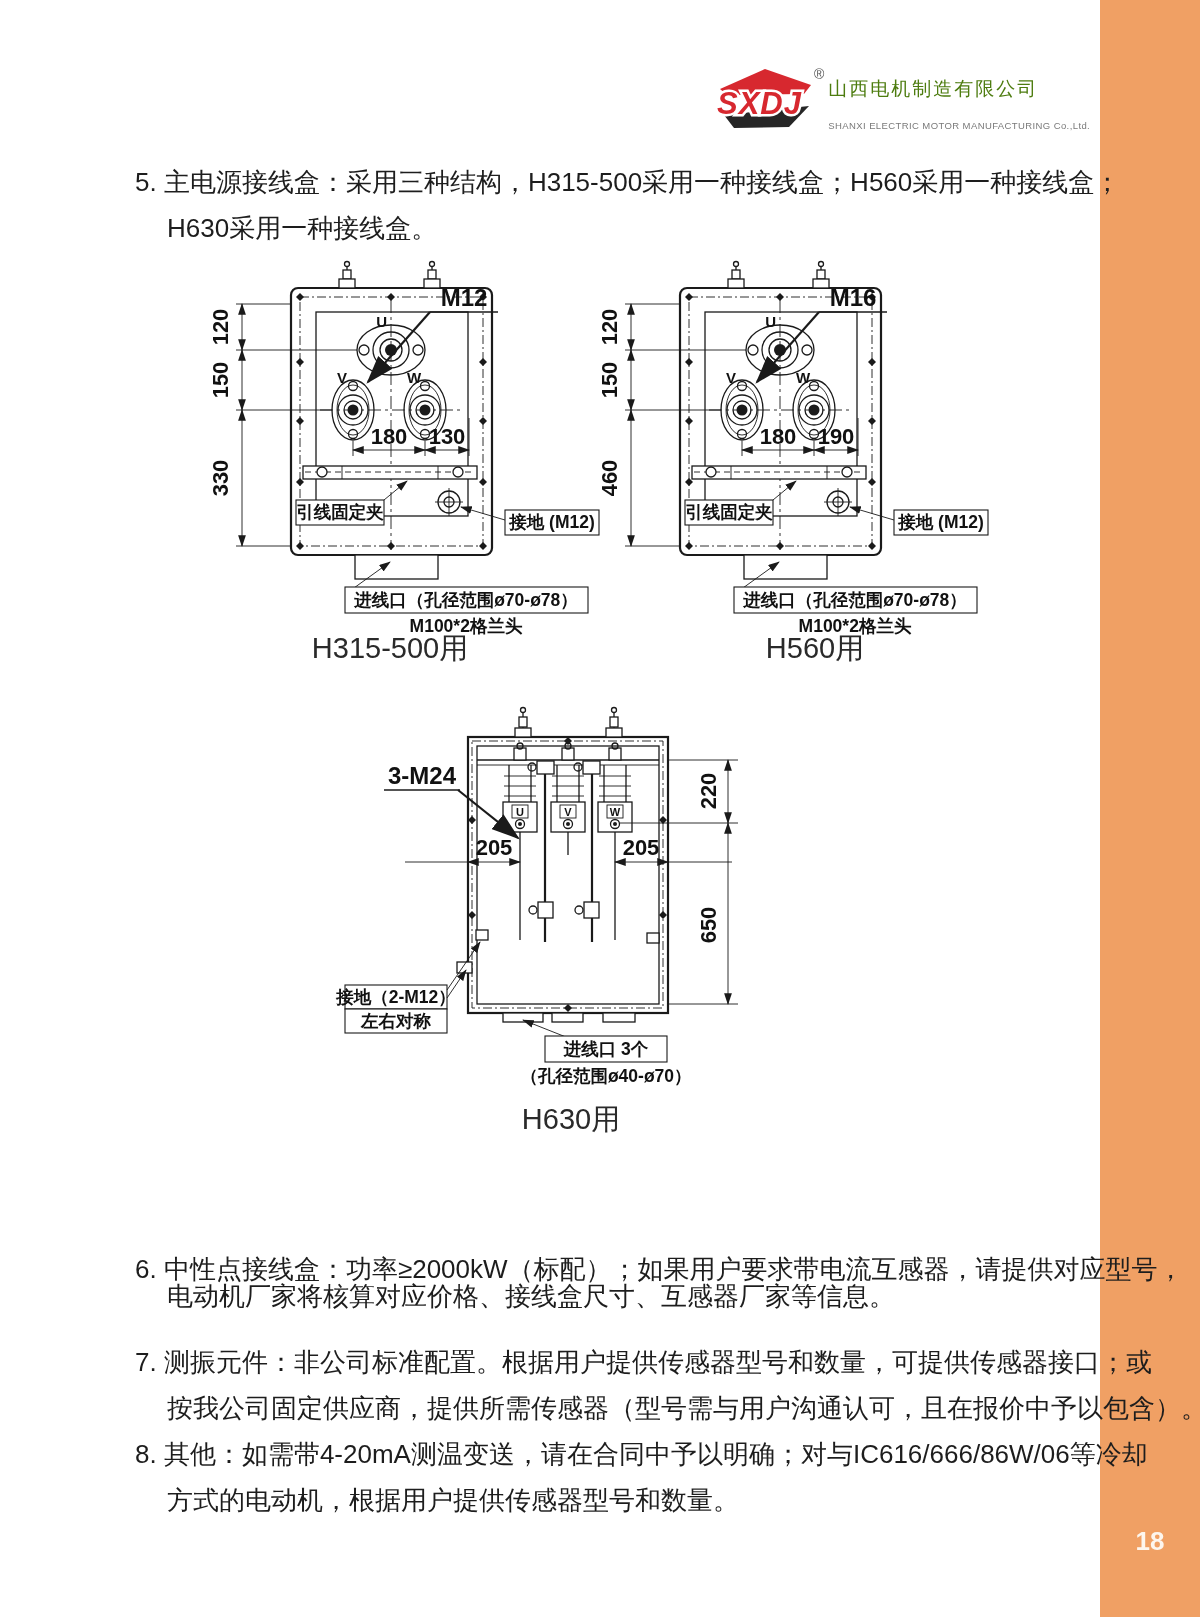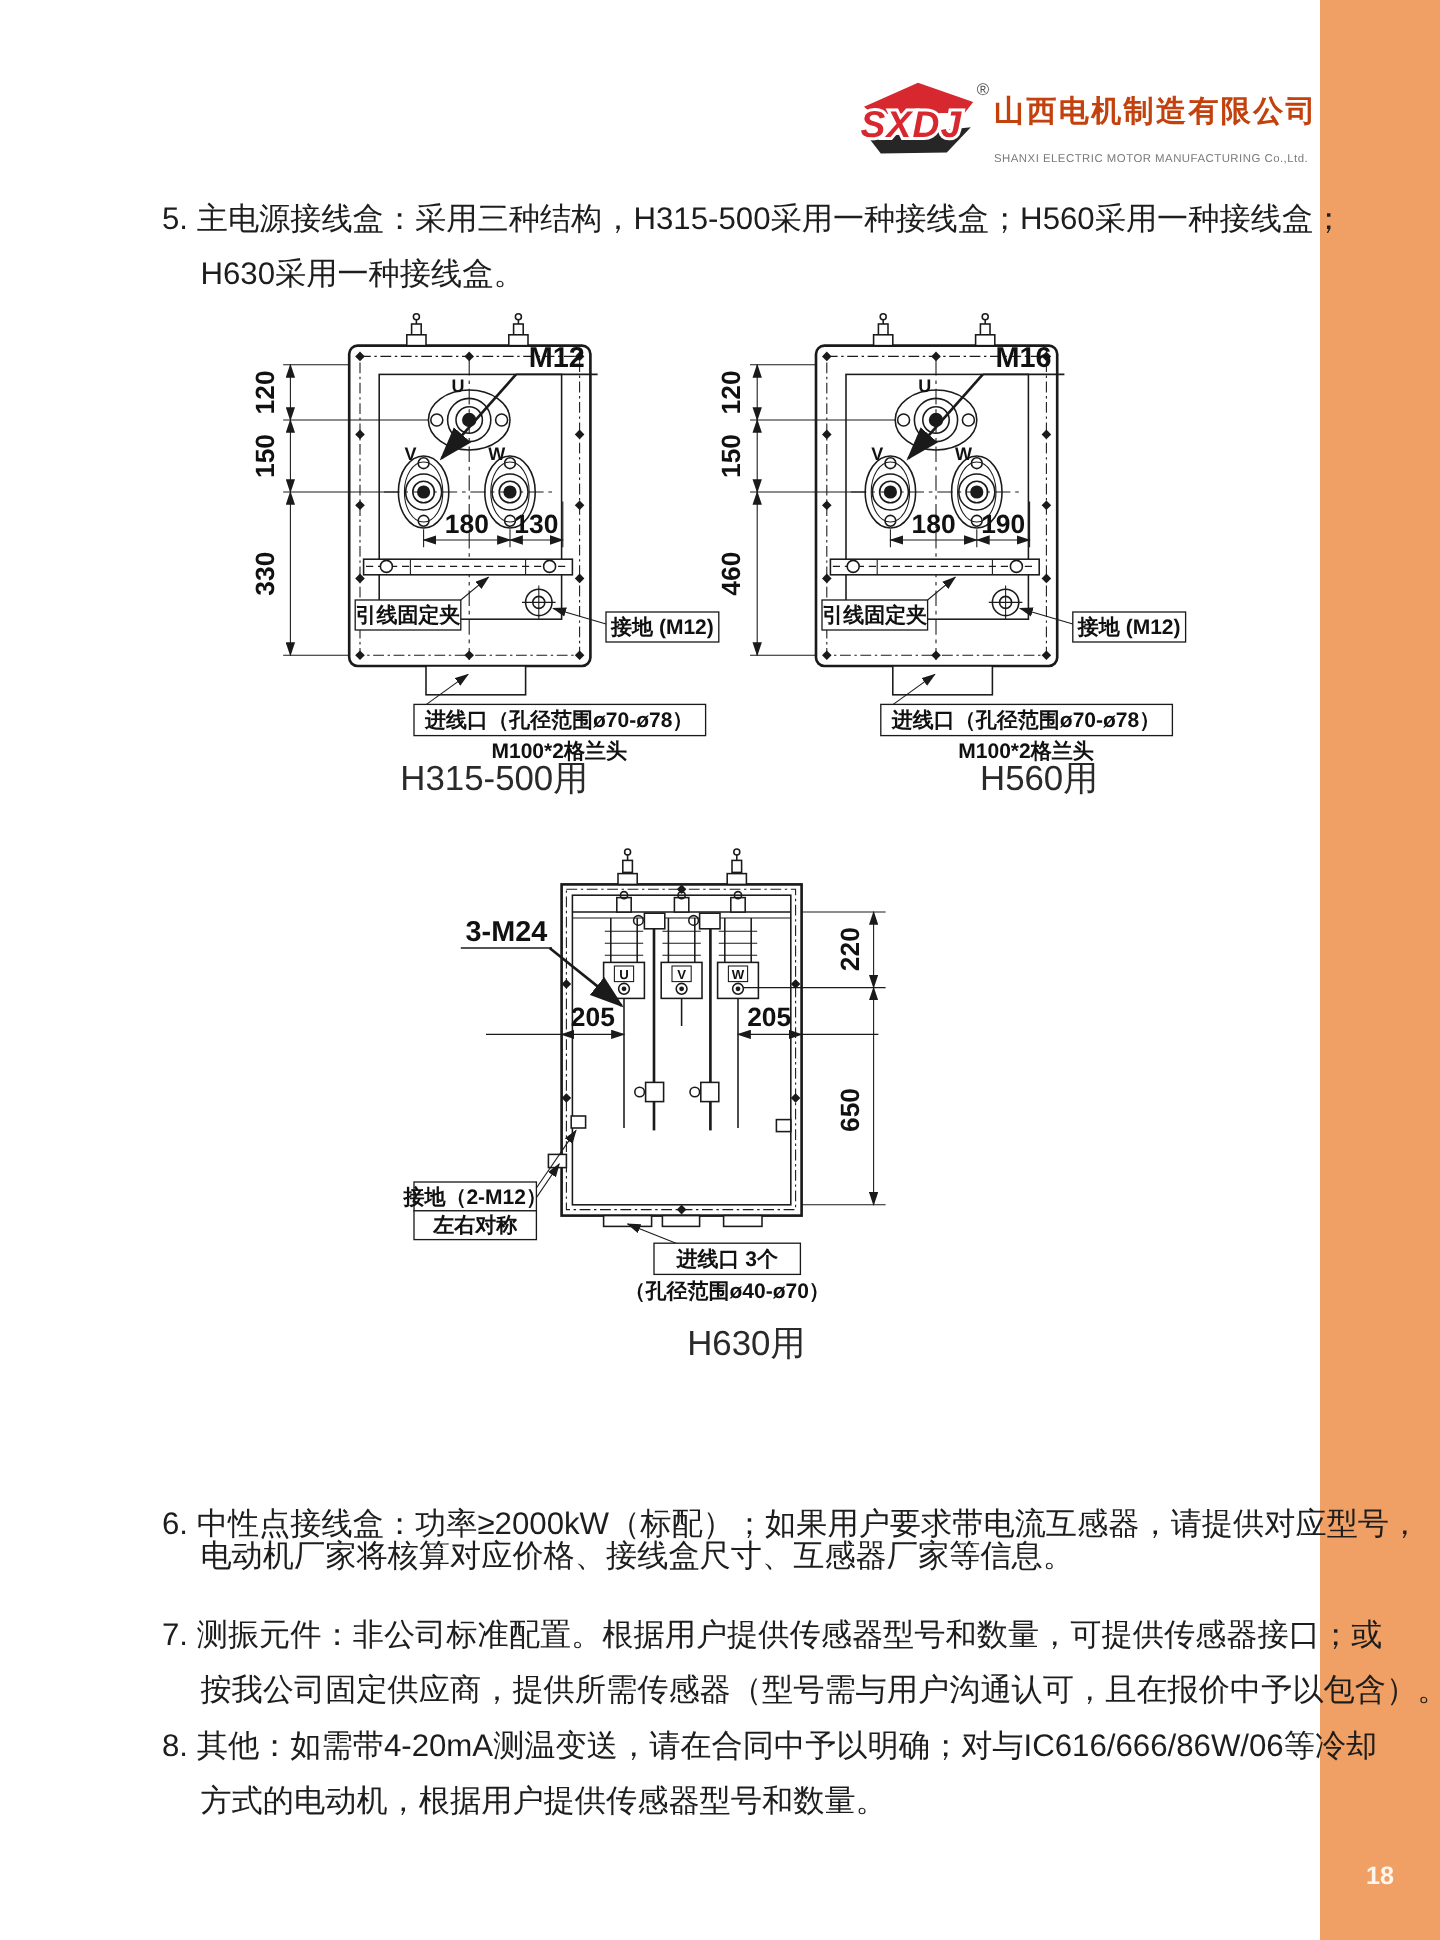--- a/index.html
+++ b/index.html
@@ -1,29 +1,29 @@
 <!DOCTYPE html>
 <html><head>
 <meta charset="utf-8">
 <style>
   html,body{margin:0;padding:0;background:#fff;}
   .page{position:relative;width:1200px;height:1617px;background:#fff;overflow:hidden;
         font-family:"Liberation Sans","DejaVu Sans",sans-serif;color:#1d1d1d;}
   .band{position:absolute;left:1100px;top:0;width:100px;height:1617px;background:#F0A064;}
   .pagenum{position:absolute;left:1100px;top:1526px;width:100px;text-align:center;
-           color:#fdf6ee;font-size:21px;font-weight:bold;margin-top:26px;}
+           color:#fdf6ee;font-size:26px;font-weight:bold;}
   
   .logo{position:absolute;left:714px;top:64px;display:flex;align-items:flex-start;}
   .logo .reg{font-size:14px;color:#555;margin:2px 4px 0 2px;}
   .logo .names{margin-top:12px;}
-  .cn{font-size:25px;font-weight:bold;color:#c2410c;letter-spacing:2px;white-space:nowrap;}
+  .cn{font-size:19px;font-weight:normal;color:#4d7c0f;letter-spacing:2px;white-space:nowrap;}
   .en{font-size:9.5px;color:#7a7a7a;letter-spacing:.4px;margin-top:18px;white-space:nowrap;}
   
   .t{position:absolute;font-size:26px;line-height:32px;white-space:nowrap;color:#1d1d1d;}
-  .cap{position:absolute;font-size:29px;color:#2a2a2a;text-align:right;white-space:nowrap;}
+  .cap{position:absolute;font-size:29px;color:#2a2a2a;text-align:center;white-space:nowrap;}
   
   svg.diag{position:absolute;overflow:visible;}
   .ln{fill:none;stroke:#1a1a1a;stroke-width:1.3;}
   .th{stroke-width:2.2;}
   .thin{stroke-width:.9;}
   .dd{stroke-dasharray:9 3 2 3;}
   .cl{stroke-dasharray:13 4 3 4;stroke-width:.9;}
   .dsh{stroke-dasharray:6 4;}
   .fl{fill:#1a1a1a;stroke:none;}
   .wh{fill:#fff;}

